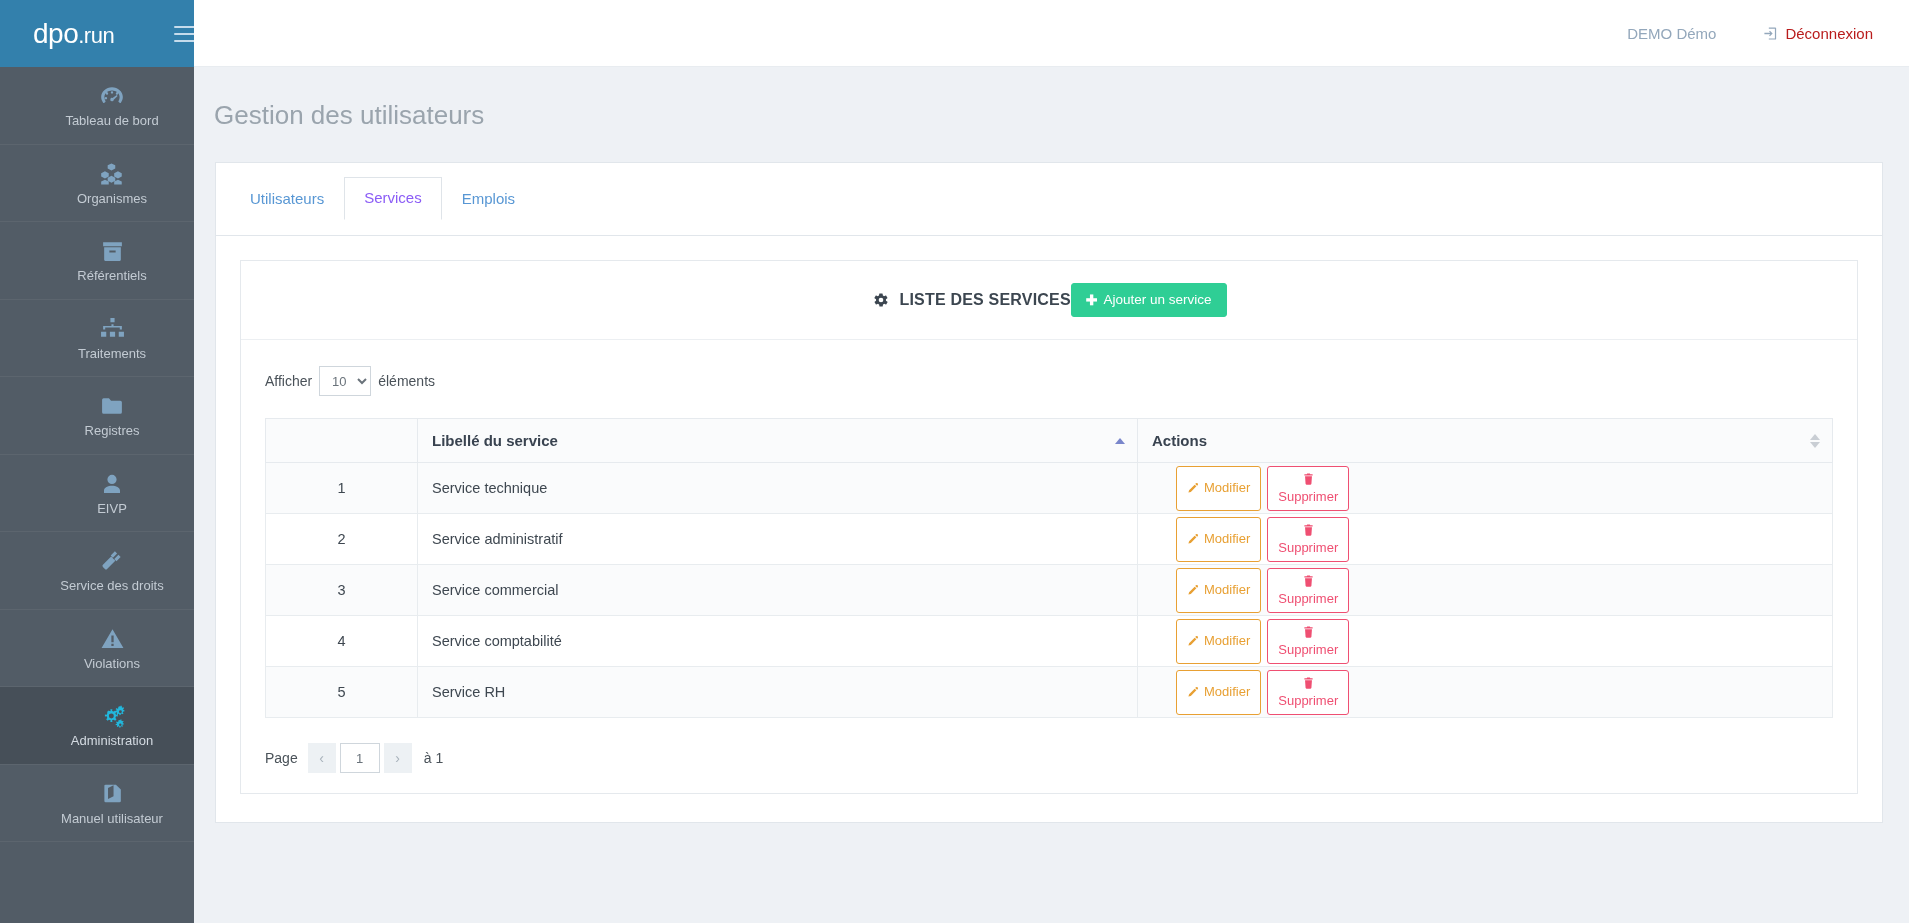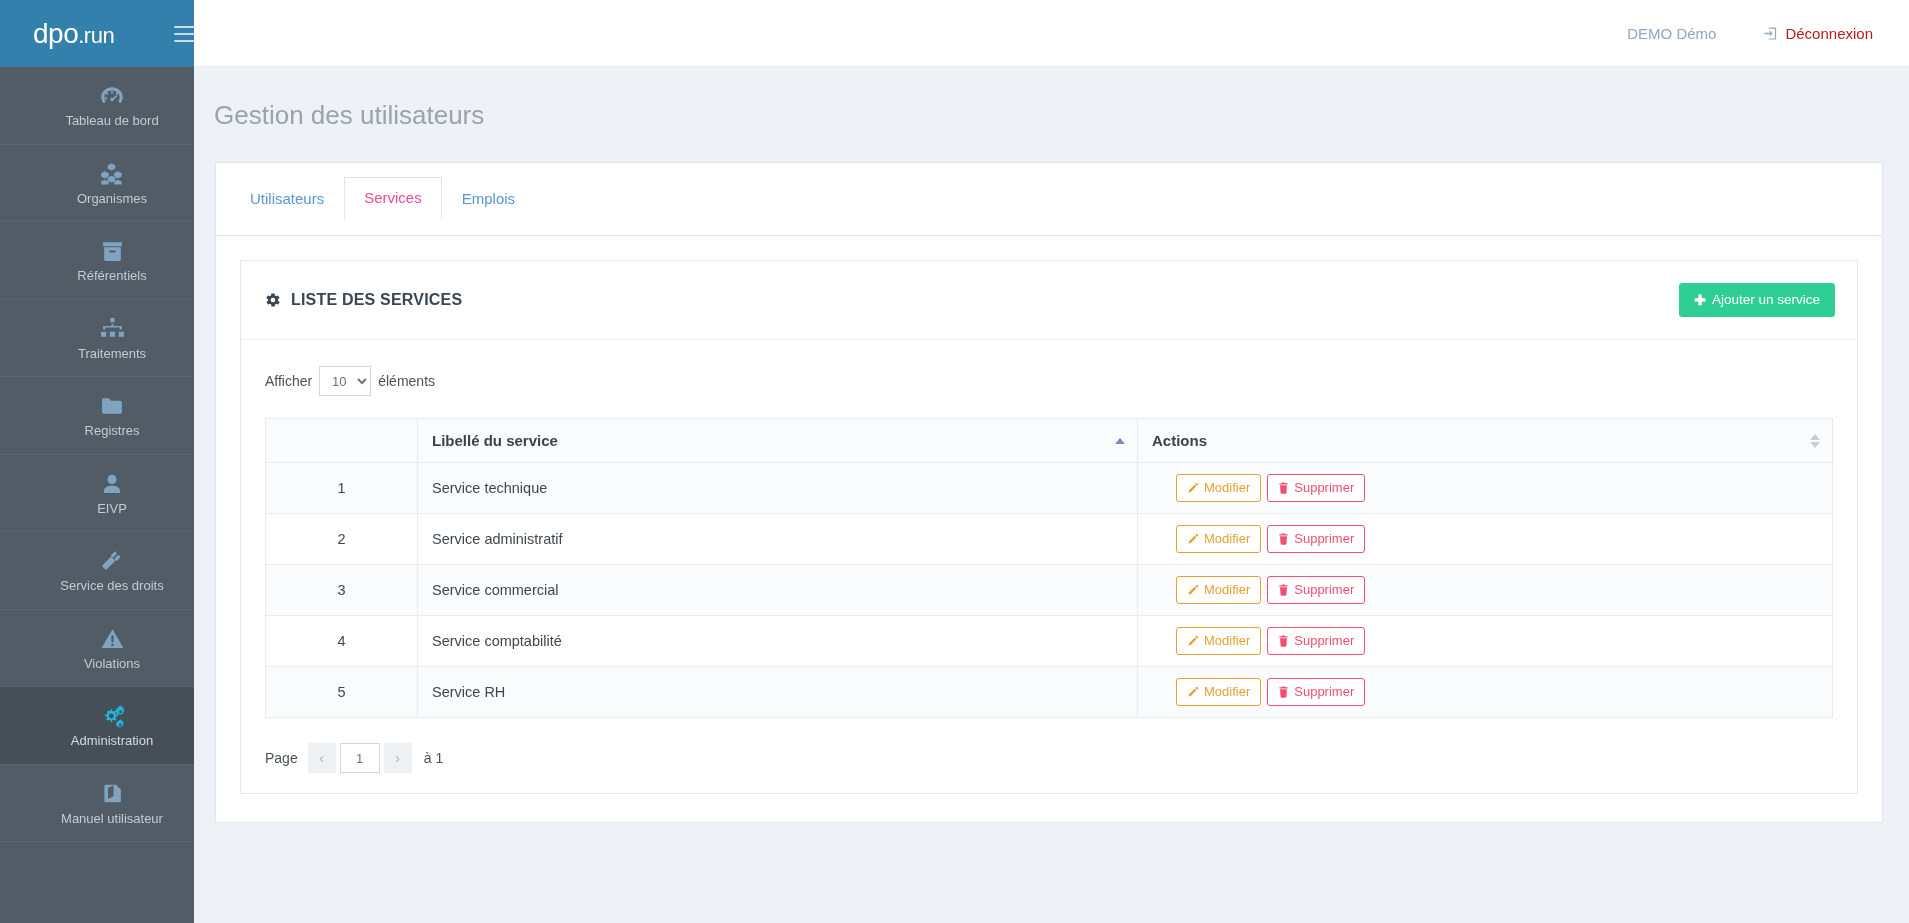--- a/index.html
+++ b/index.html
@@ -109,34 +109,34 @@
   .tab {
     padding: 11px 19px 12px 19px;
     font-size: 15px; color: #5897d4; cursor: pointer;
     background: transparent;
     border: 1px solid transparent;
     border-bottom: none;
     margin-bottom: -1px;
     line-height: 1.2;
   }
   .tab.active {
-    color: #ec4899;
+    color: #8b5cf6;
     background: #ffffff;
     border-color: #dfe4e9;
     border-bottom: 1px solid #ffffff;
   }
 
   
   #card {
     margin: 24px 24px 28px 24px;
     border: 1px solid #e5e9ed;
     background: #ffffff;
   }
   #card-head {
-    display: flex; align-items: center; justify-content: space-between;
+    display: flex; align-items: center; justify-content: center;
     padding: 22px 22px 22px 24px;
     border-bottom: 1px solid #eceff2;
   }
   #card-title {
     display: flex; align-items: center; gap: 10px;
     font-size: 16px; font-weight: bold; color: #3c4650;
     letter-spacing: 0.2px;
   }
   #card-title svg { fill: #3c4650; display: block; }
   #add-btn {
@@ -197,21 +197,21 @@
   tbody tr.even td { background: #ffffff; }
   td.cell-num { text-align: center; width: 152px; }
   .btn-group { display: flex; gap: 6px; }
   .btn-action {
     display: inline-flex; align-items: center; gap: 5px;
     font-size: 13px; padding: 6px 10px; border-radius: 3px;
     background: #ffffff; cursor: pointer; line-height: 1.1;
     font-family: "Liberation Sans", sans-serif;
   }
   .btn-edit { border: 1px solid #e8a033; color: #e8a033; margin-left: 24px; }
-  .btn-delete { border: 1px solid #ef4f72; color: #ef4f72; }
+  .btn-delete { border: 1px solid #ef4f72; color: #ef4f72; flex-direction: column; }
   .btn-action svg { display: block; }
   .btn-edit svg { fill: #e8a033; }
   .btn-delete svg { fill: #ef4f72; }
 
   
   #pagination {
     display: flex; align-items: center; gap: 0;
     margin-top: 25px; font-size: 14px; color: #4a5259;
   }
   #pagination .pg-label { margin-right: 10px; }

